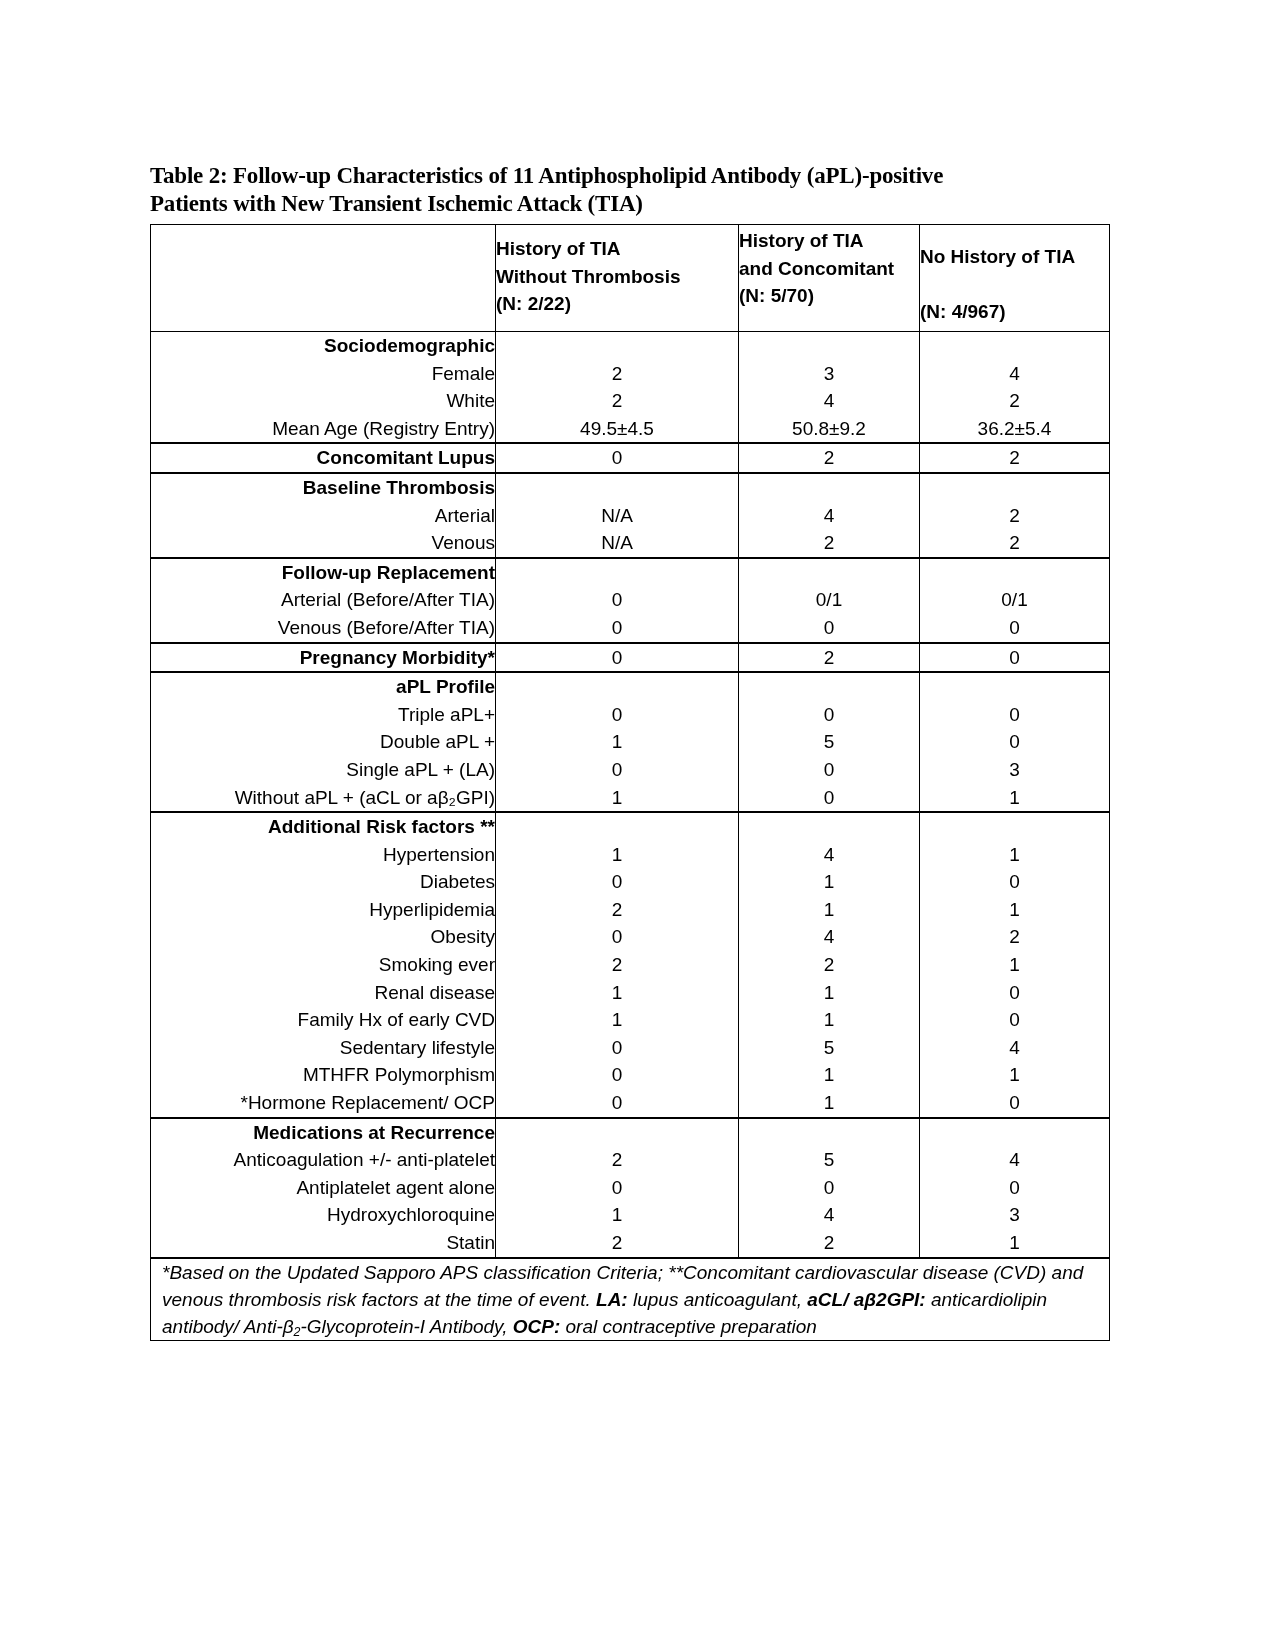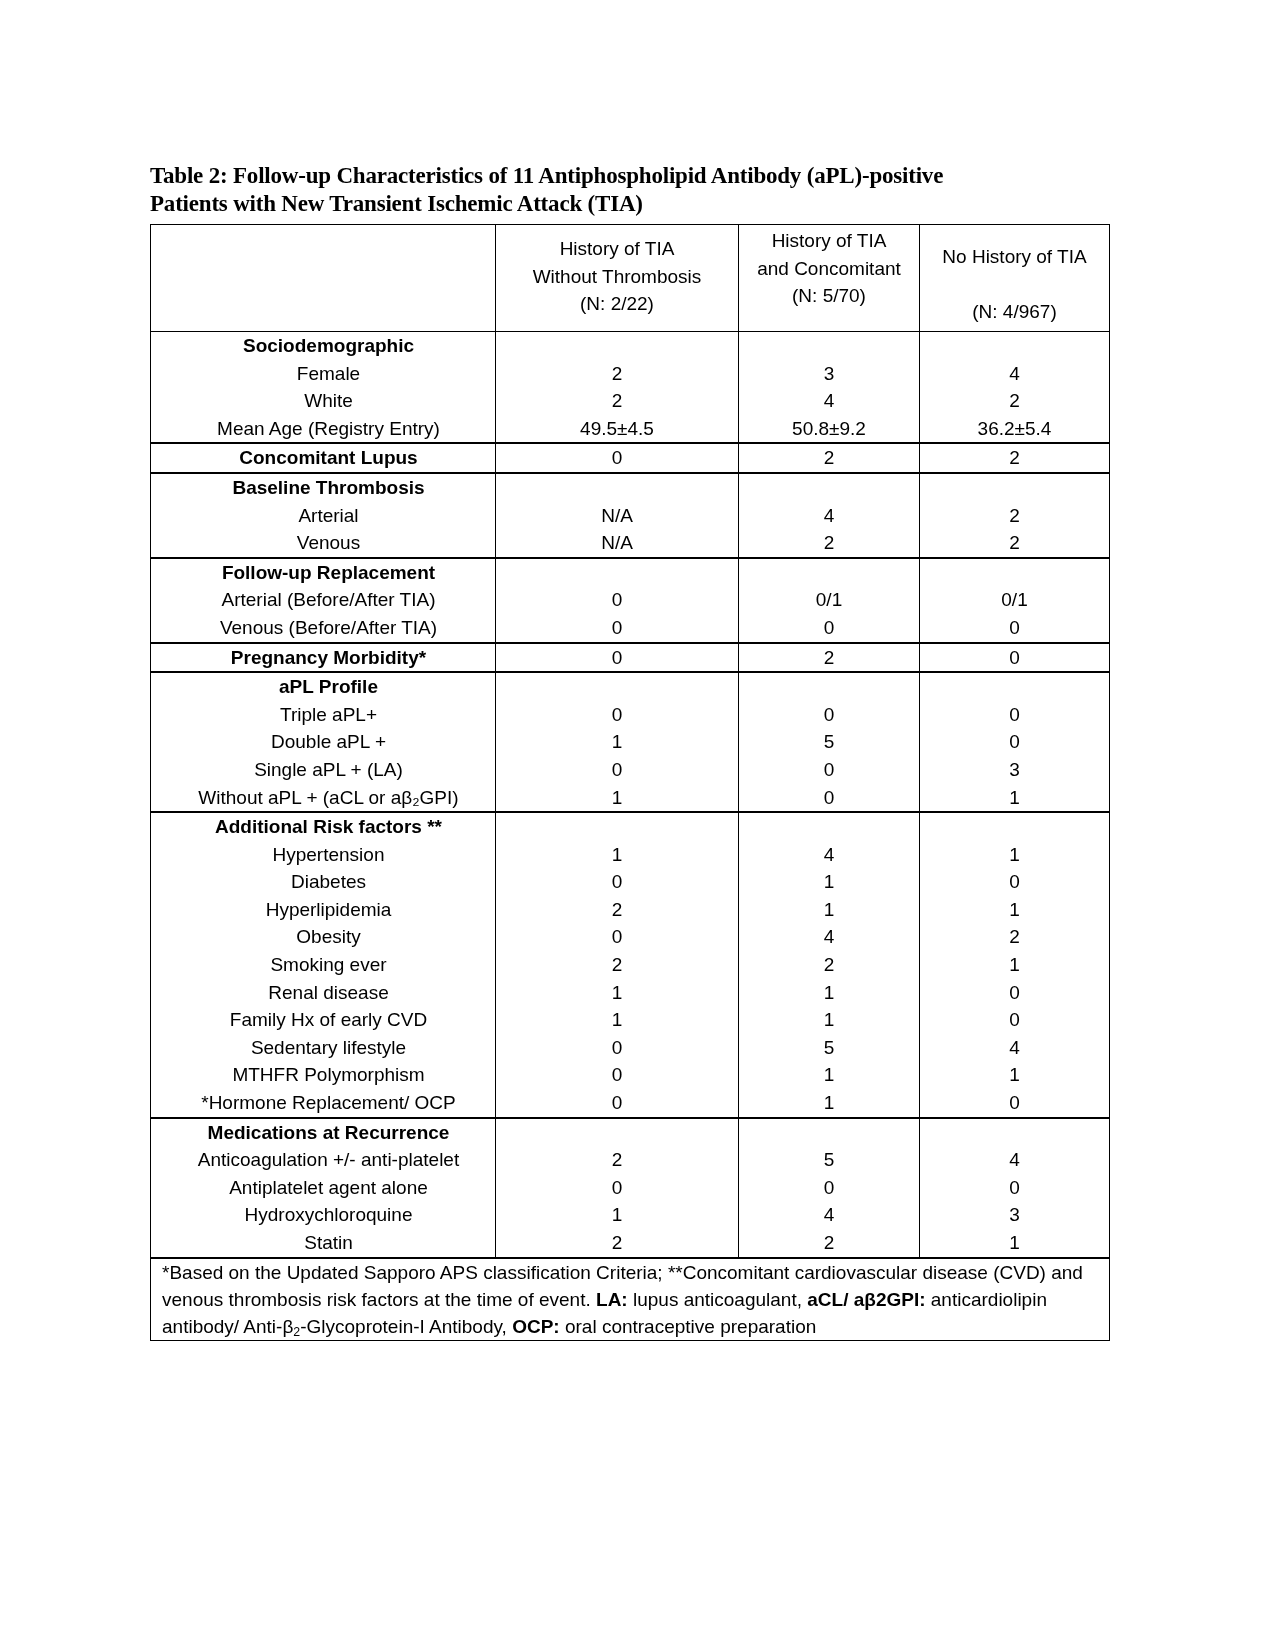--- a/index.html
+++ b/index.html
@@ -43,46 +43,47 @@
     table.data-table col.c3 { width: 190px; }
     table.data-table td, table.data-table th {
       border-left: 1.5px solid #000;
       border-right: 1.5px solid #000;
       padding: 0;
       vertical-align: top;
     }
     thead th {
       border-top: 1.5px solid #000;
       border-bottom: 1.5px solid #000;
-      font-weight: normal;
-      text-align: center;
+      font-weight: bold;
+      text-align: left;
       height: 88px;
       vertical-align: top;
     }
     thead th .hline { display: block; }
     thead th.h1 { padding-top: 10px; }
     thead th.h2 { padding-top: 2px; }
     thead th.h3 { padding-top: 18px; }
     tbody.section td {
       border-bottom: 2px solid #000;
     }
     .lbl {
       padding-left: 11px !important;
-      text-align: center;
+      text-align: right;
     }
     .num {
       text-align: center;
     }
     .line { display: block; white-space: nowrap; }
     .line.bold { font-weight: bold; }
     .footnote-cell {
       border: 1.5px solid #000;
       padding: 0 11px !important;
       font-size: 19px;
       line-height: 27px;
+      font-style: italic;
     }
     .footnote-cell b { font-weight: bold; }
     sub { font-size: 0.65em; vertical-align: -0.25em; line-height: 0; }
   </style>
 </head>
 <body>
 
 <div class="title">
   <div>Table 2: Follow-up Characteristics of 11 Antiphospholipid Antibody (aPL)-positive</div>
   <div>Patients with New Transient Ischemic Attack (TIA)</div>

